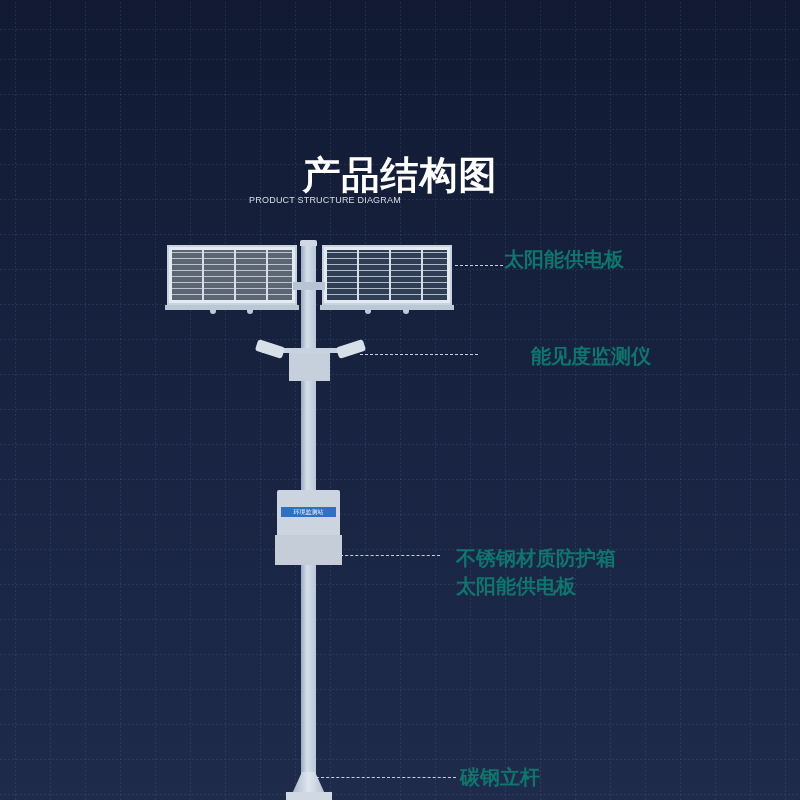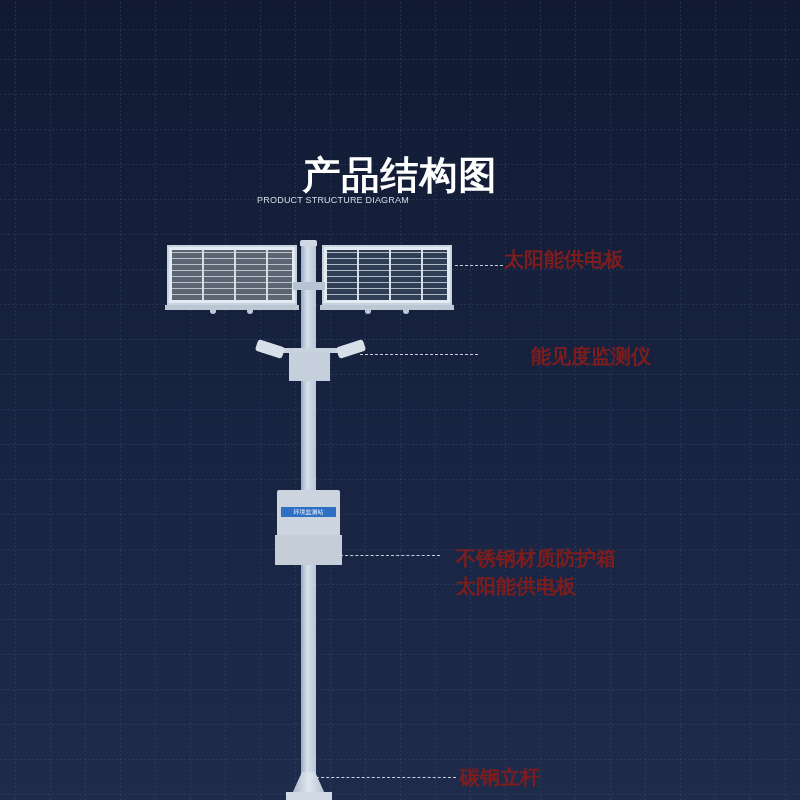--- a/index.html
+++ b/index.html
@@ -20,21 +20,21 @@
     background-image:
       repeating-linear-gradient(90deg, rgba(80,100,140,0.28) 0 1px, transparent 1px 35px);
     background-position: 15px 0;
     -webkit-mask-image: repeating-linear-gradient(0deg, #000 0 2px, transparent 2px 4px);
   }
   .title {
     position:absolute; left:0; width:800px; top:134px; text-align:center;
     color:#ffffff; font-size:38px; font-weight:bold; letter-spacing:1px;margin-top:16px;
   }
   .subtitle {
-    position:absolute; left:17px; width:632px; top:195px; text-align:center;
+    position:absolute; left:9px; width:632px; top:195px; text-align:center;
     color:#d8dde8; font-size:9px; letter-spacing:0.2px;
     font-family:"Liberation Sans", sans-serif;
   }
   
   .pole {
     position:absolute; left:301px; top:243px; width:15px; height:545px;
     background:linear-gradient(90deg,#9aaac0 0%,#d6e0ec 40%,#b9c6d6 100%);
   }
   .pole-cap { position:absolute; left:300px; top:240px; width:17px; height:6px; background:#cfd8e4; border-radius:2px 2px 0 0; }
   .base-flare {
@@ -74,21 +74,21 @@
     position:absolute; left:277px; top:490px; width:63px; height:75px;
     background:#ccd5df; border-radius:2px;
   }
   .cabinet-lower { position:absolute; left:275px; top:535px; width:67px; height:30px; background:#c4cdd8; }
   .cabinet-label {
     position:absolute; left:281px; top:507px; width:55px; height:10px;
     background:#2f6fc4; color:#fff; font-size:6px; line-height:10px; text-align:center;
   }
   
   .leader { position:absolute; height:0; border-top:1.5px dashed #c8d0dd; }
-  .label { position:absolute; color:#7f1d1d; font-size:20px; font-weight:bold; line-height:26px; white-space:nowrap; }
+  .label { position:absolute; color:#0f766e; font-size:20px; font-weight:bold; line-height:26px; white-space:nowrap; }
 </style>
 </head>
 <body>
 
 <div class="grid2"></div>
 <div class="grid3"></div>
 
 <div class="title">产品结构图</div>
 <div class="subtitle">PRODUCT STRUCTURE DIAGRAM</div>
 

